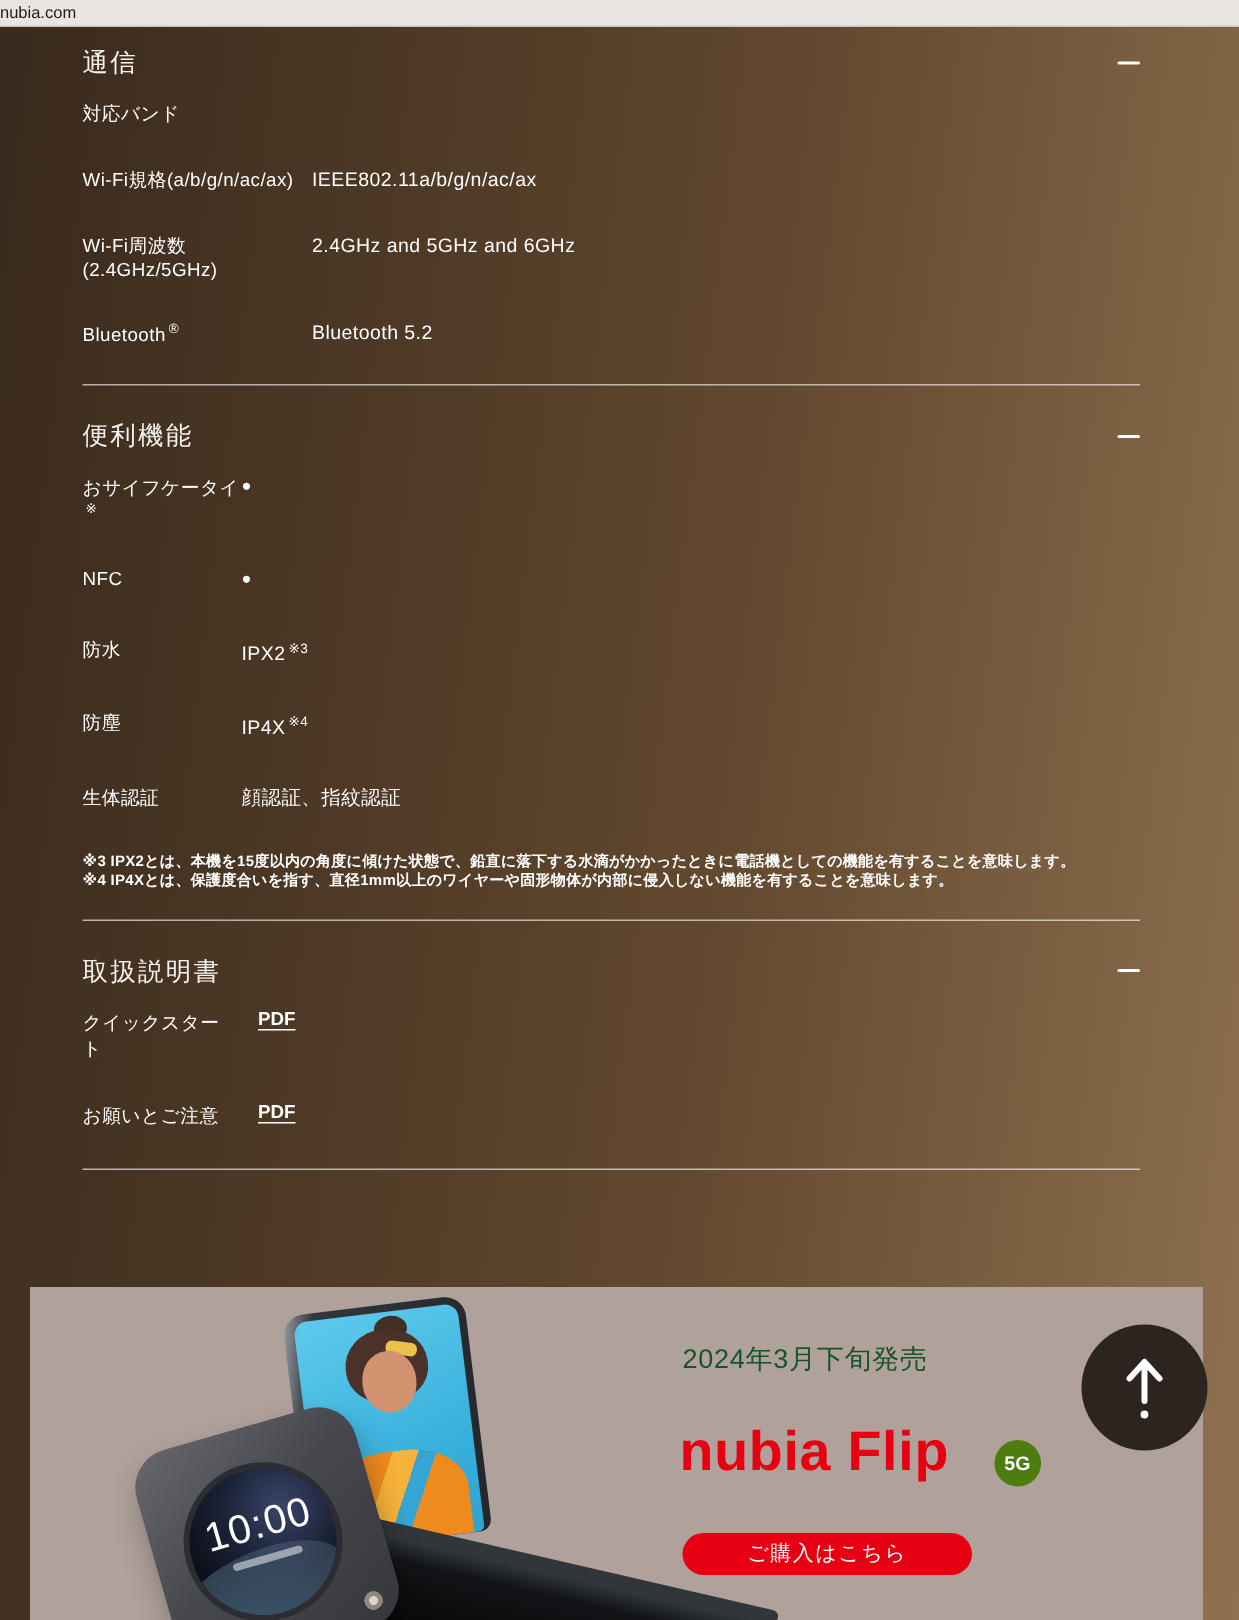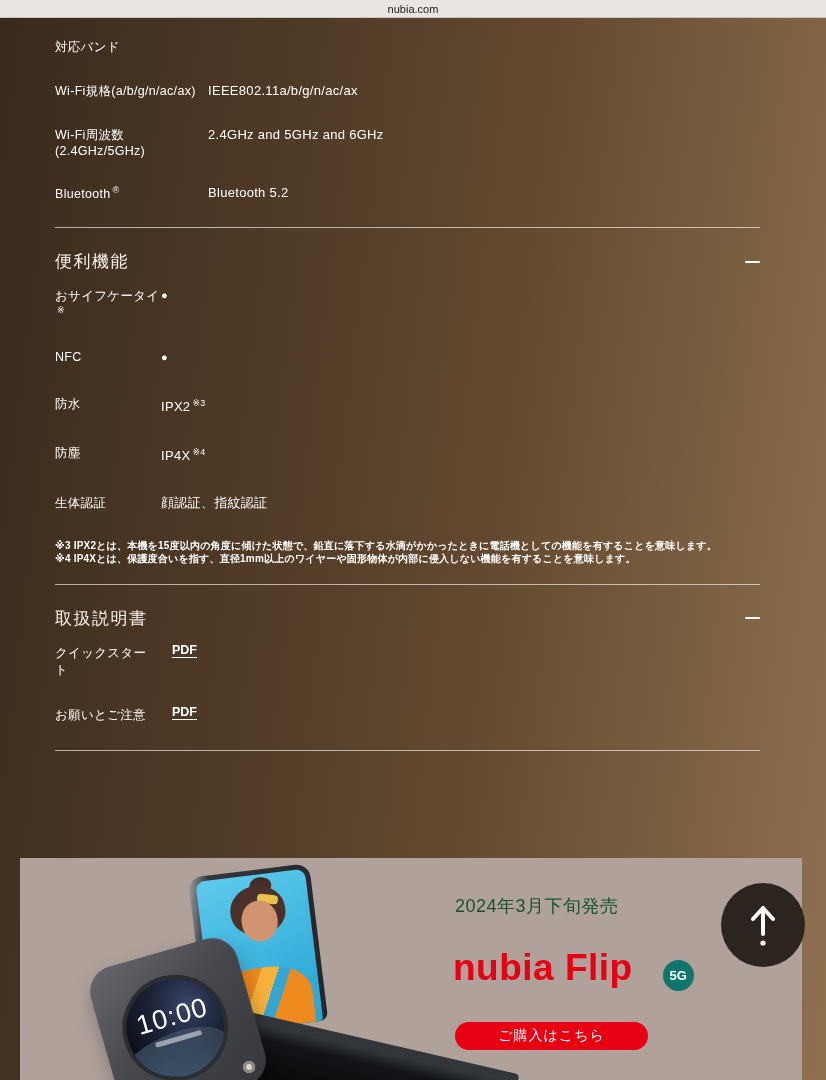--- a/index.html
+++ b/index.html
@@ -1,21 +1,21 @@
 <!DOCTYPE html>
 <html><head>
 <meta charset="utf-8">
 <style>
   html,body{margin:0;padding:0;width:826px;height:1080px;overflow:hidden;
     font-family:"Liberation Sans","DejaVu Sans",sans-serif;}
   body{position:relative;background:#3b2b1e;}
 
   
   .topbar{height:17px;background:#e8e5e2;border-bottom:1px solid #c9c6c2;
-    display:flex;align-items:center;justify-content:center;
+    display:flex;align-items:center;justify-content:flex-start;
     font-size:11px;color:#1d1d1d;}
 
   
   .page{position:absolute;top:18px;left:0;right:0;bottom:0;
     background:linear-gradient(97deg,#3a2a1d 0%,#4c3825 28%,#63492f 58%,#8f7150 100%);
     color:#fff;}
 
   .content{padding:6px 66px 0 55px;}
 
   .sec-head{display:flex;justify-content:space-between;align-items:center;padding-top:6px;}
@@ -45,21 +45,21 @@
   .sec-comm hr.rule{margin-top:3px;}
   .sec-feat hr.rule{margin-top:3px;}
   .sec-manual hr.rule{margin-top:2px;}
 
   
   .banner{position:absolute;left:20px;top:858px;width:782px;height:222px;
     background:#b0a19b;overflow:hidden;}
   .release{position:absolute;left:435px;top:36px;font-size:18px;color:#14532d;letter-spacing:.5px;}
   .logo{position:absolute;left:433px;top:86px;display:flex;align-items:center;gap:30px;}
   .logo-name{font-size:37px;font-weight:600;color:#e60012;letter-spacing:.5px;}
-  .logo-badge{width:31px;height:31px;border-radius:50%;background:#0f766e;color:#fff;
+  .logo-badge{width:31px;height:31px;border-radius:50%;background:#4d7c0f;color:#fff;
     font-size:13px;font-weight:700;display:flex;align-items:center;justify-content:center;margin-top:16px;}
   .buy-btn{position:absolute;left:435px;top:164px;width:193px;height:28px;border:none;
     border-radius:22px;background:#e60012;color:#fff;font-size:14px;font-weight:400;
     letter-spacing:1px;display:flex;align-items:center;justify-content:center;cursor:pointer;
     font-family:"Liberation Sans","DejaVu Sans",sans-serif;}
 
   
   .phone-open{position:absolute;left:177px;top:12px;width:122px;height:158px;
     transform:rotate(-7deg);z-index:1;}
   .po-frame{width:100%;height:100%;background:linear-gradient(100deg,#9aa0a5 0,#32373c 14%,#23272b 100%);
@@ -101,20 +101,24 @@
 <body>
 
 <div class="topbar">
   <span>nubia.com</span>
 </div>
 
 <div class="page">
   <div class="content">
 
     <section class="sec sec-comm">
+      <div class="sec-head">
+        <h2 class="sec-title">通信</h2>
+        <span class="minus"></span>
+      </div>
       <div class="rows">
         <div class="row">
           <div class="lbl">対応バンド</div>
         </div>
         <div class="row">
           <div class="lbl">Wi-Fi規格(a/b/g/n/ac/ax)</div>
           <div class="val">IEEE802.11a/b/g/n/ac/ax</div>
         </div>
         <div class="row">
           <div class="lbl">Wi-Fi周波数(2.4GHz/5GHz)</div>

